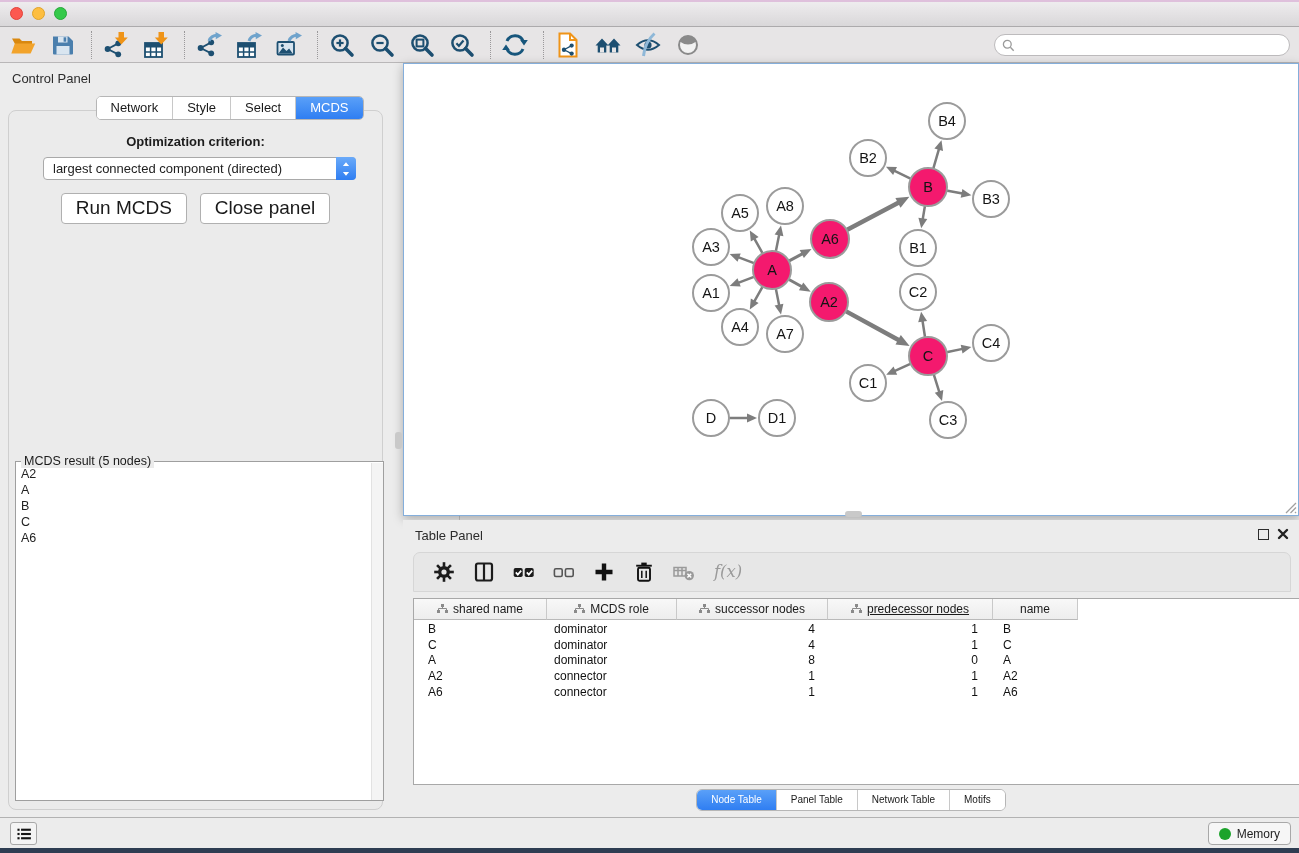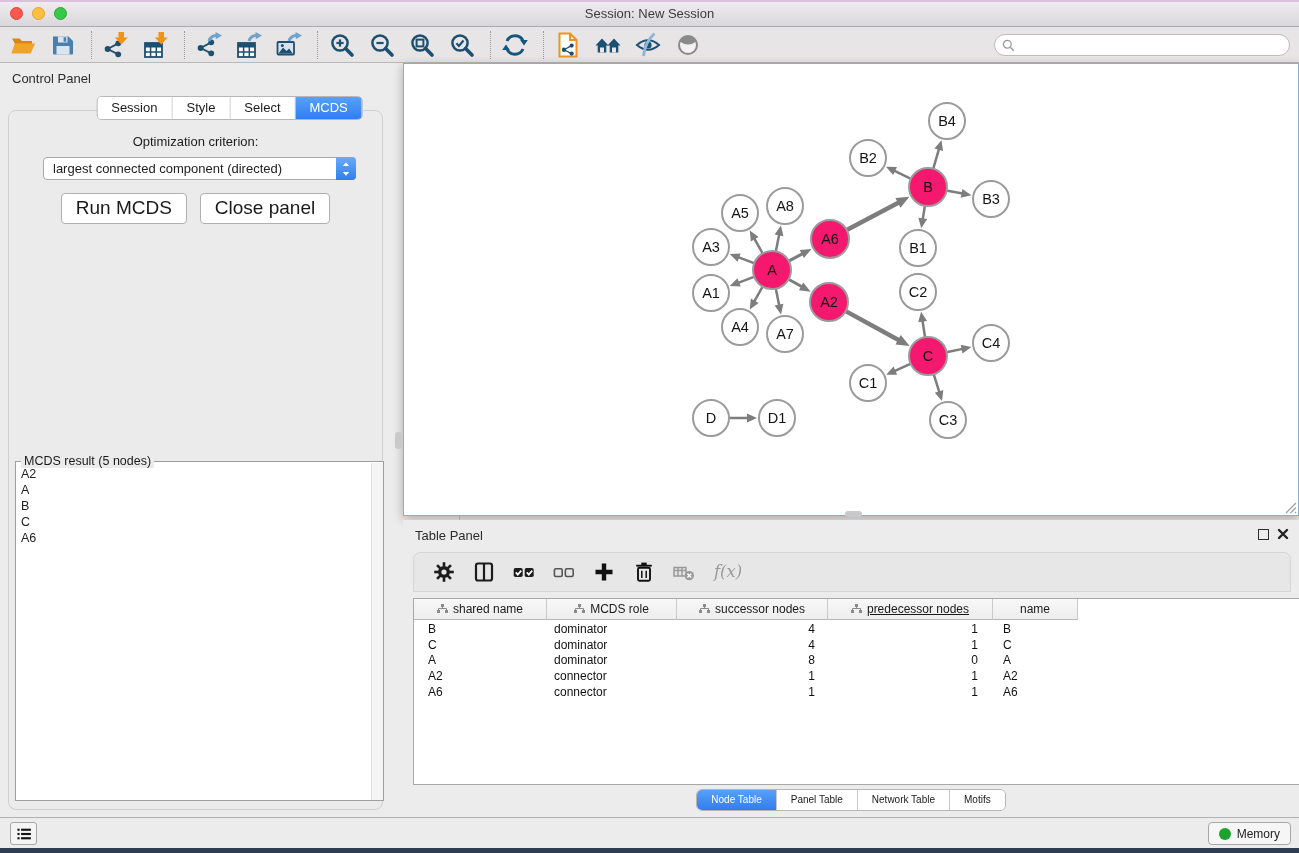--- a/index.html
+++ b/index.html
@@ -35,21 +35,21 @@
   .panel-ctrls { position:absolute; right:10px; top:8px; display:flex; gap:8px; align-items:center; }
   .float-box { width:11px; height:11px; border:1.6px solid #2c2c2c; }
   .close-x { width:12px; height:12px; }
   .cp-tabs { position:absolute; left:50%; top:33px; transform:translateX(-50%); display:flex;
     border:1px solid #b6b6b6; border-radius:5px; background:#fff; z-index:5; overflow:hidden; }
   .tab { font-size:13px; padding:3px 14px 4px; border-right:1px solid #c8c8c8; background:#fff; color:#1a1a1a; white-space:nowrap; }
   .tab:last-child { border-right:none;text-align:right; }
   .tab.active { background:linear-gradient(#5aa0f8,#2f7ef2); color:#fff; border-right:none; }
   #cp-content { position:absolute; left:8px; top:47px; width:375px; height:700px;
     background:#ebebeb; border:1px solid #cfcfcf; border-radius:8px; }
-  #opt-label { position:absolute; left:0; right:0; top:23px; text-align:center; font-size:13px; color:#1c1c1c; }
+  #opt-label { position:absolute; left:0; right:0; top:23px; text-align:center; font-size:13px; color:#1c1c1c;font-weight:bold; }
   #criterion { position:absolute; left:34px; top:46px; width:313px; height:23px; background:#fff;
     border:1px solid #a9a9a9; border-radius:4px; font-size:13px; display:flex; align-items:center; padding-left:9px; }
   #criterion .stepper { position:absolute; right:-1px; top:-1px; width:20px; height:23px;
     background:linear-gradient(#6aaaf9,#2f7ef2); border-radius:0 4px 4px 0; display:flex; align-items:center; justify-content:center; }
   .cp-buttons { position:absolute; left:0; right:0; top:82px; display:flex; justify-content:center; gap:13px; }
   .btn { background:#fff; border:1px solid #b0b0b0; border-radius:4px; font-size:19px; padding:3px 14px 4px; color:#1a1a1a; }
   #mcds-fieldset { position:absolute; left:6px; top:350px; width:369px; height:340px; border:1px solid #9f9f9f; background:#fff; }
   #mcds-legend { position:absolute; left:5px; top:-8px; background:#ebebeb; font-size:12.5px; padding:0 3px; color:#1a1a1a; }
   #mcds-list { position:absolute; left:0; top:1px; right:12px; bottom:0; padding:3px 0 0 5px; font-size:12.5px; line-height:16px; overflow:hidden; }
   #mcds-scroll { position:absolute; right:0; top:1px; width:12px; bottom:0; background:#f4f4f4; border-left:1px solid #e2e2e2; }
@@ -99,21 +99,20 @@
 </head>
 <body>
 
 <div id="titlebar">
   <div class="pink-edge"></div>
   <div class="traffic">
     <div class="light red"></div>
     <div class="light yellow"></div>
     <div class="light green"></div>
   </div>
-  <div id="session-title">Session: New Session</div>
 </div>
 
 <div id="toolbar">
   <div class="tb-icon">
       <svg viewBox="0 0 26 26">
         <path d="M2 6.5 h7.5 l2.5 2.5 H22 v3 H5 Z" fill="#d9880f"></path>
         <path d="M4.8 11.5 H25.2 L20.6 21.5 H1.3 Z" fill="#f2a32b"></path>
       </svg>
     </div>
     <div class="tb-icon">
@@ -286,21 +285,21 @@
 
 <div id="control-panel">
   <div class="panel-title">Control Panel</div>
   <div class="panel-ctrls">
     <div class="float-box"></div>
     <svg class="close-x" viewBox="0 0 12 12">
         <path d="M2 2 L10 10 M10 2 L2 10" stroke="#222" stroke-width="2.4" stroke-linecap="round"></path>
       </svg>
   </div>
   <div class="cp-tabs" id="cp-tabs">
-      <div class="tab">Session</div>
+      <div class="tab">Network</div>
       <div class="tab">Style</div>
       <div class="tab">Select</div>
       <div class="tab active">MCDS</div>
     </div>
   <div id="cp-content">
     <div id="opt-label">Optimization criterion:</div>
     <div id="criterion">
       <span>largest connected component (directed)</span>
       <span class="stepper">
         <svg viewBox="0 0 14 20" width="12" height="18">

